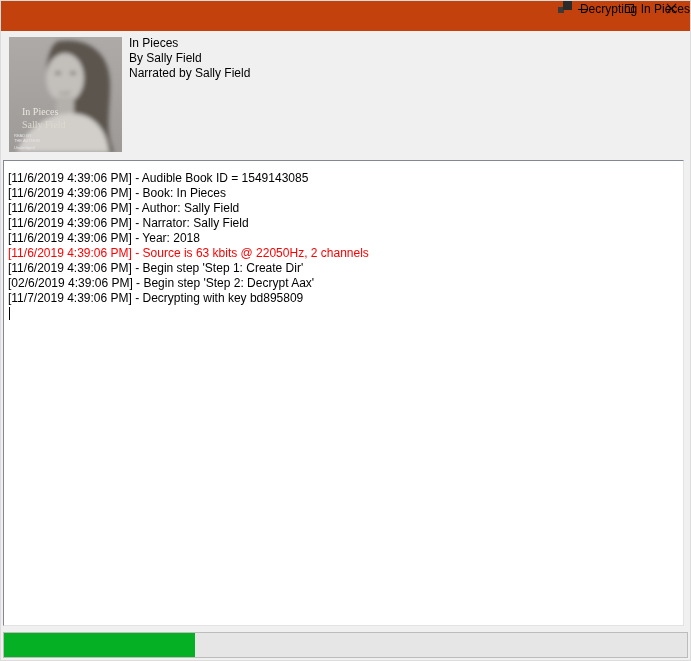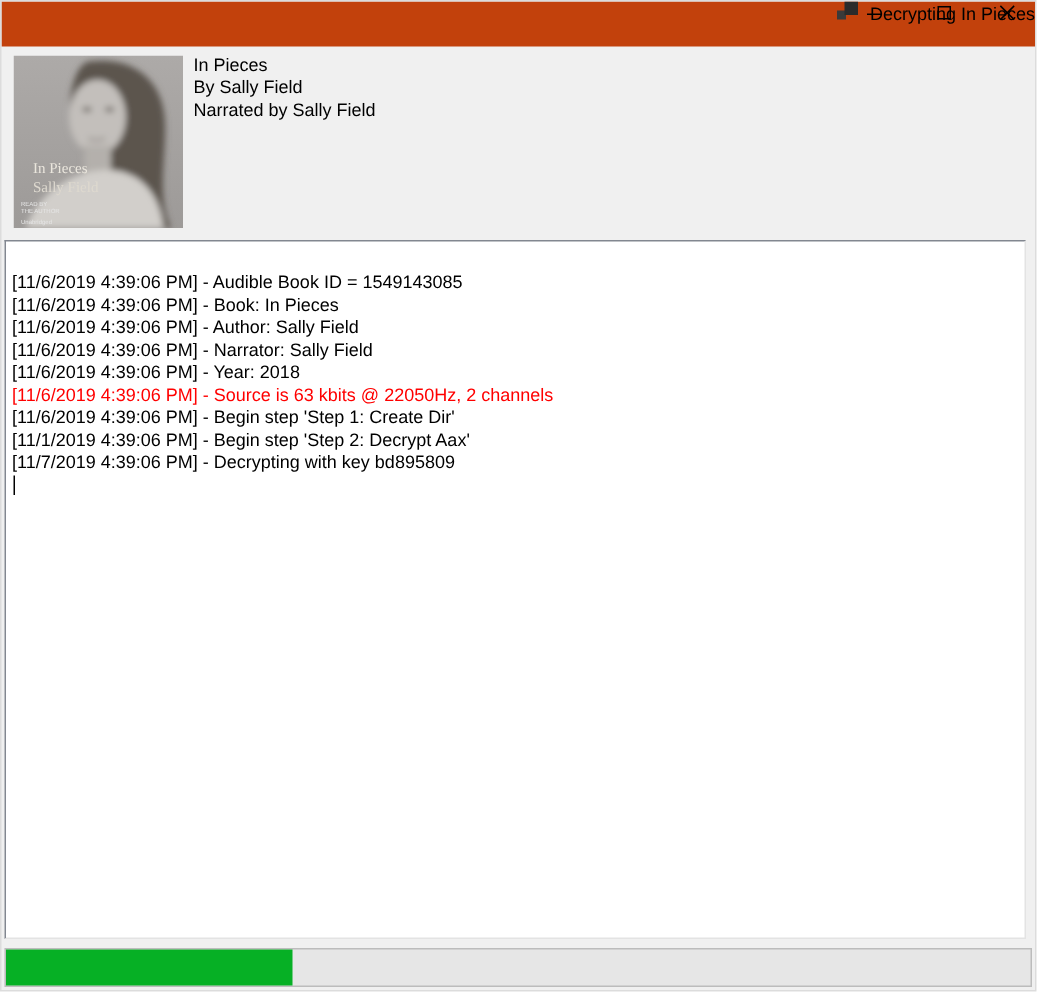--- a/index.html
+++ b/index.html
@@ -40,21 +40,21 @@
 
   
   .cover { position:absolute; left:8px; top:36px; width:113px; height:115px; }
   .book-info { position:absolute; left:128px; top:35px; font-size:12px; line-height:15px; color:#000; }
 
   
   .logbox {
     position:absolute; left:2px; top:159px; width:681px; height:466px;
     background:#ffffff;
     border:1px solid; border-color:#828790 #e3e3e3 #e3e3e3 #828790;
-    padding:20px 4px; overflow:hidden;
+    padding:10px 4px; overflow:hidden;
     font-size:12px; line-height:15px; color:#000;
     cursor:text;
   }
   .log-line { white-space:nowrap; }
   .log-line.error { color:var(--error-red, #ff0000); }
   .caret { width:1px; height:13px; background:#000; margin:1px 0 0 1px; }
 
   
   .progressbar {
     position:absolute; left:2px; top:631px; width:685px; height:26px;
@@ -123,21 +123,21 @@
 
   <div class="logbox">
     <div>
         <div class="log-line">[11/6/2019 4:39:06 PM] - Audible Book ID = 1549143085</div>
         <div class="log-line">[11/6/2019 4:39:06 PM] - Book: In Pieces</div>
         <div class="log-line">[11/6/2019 4:39:06 PM] - Author: Sally Field</div>
         <div class="log-line">[11/6/2019 4:39:06 PM] - Narrator: Sally Field</div>
         <div class="log-line">[11/6/2019 4:39:06 PM] - Year: 2018</div>
         <div class="log-line error">[11/6/2019 4:39:06 PM] - Source is 63 kbits @ 22050Hz, 2 channels</div>
         <div class="log-line">[11/6/2019 4:39:06 PM] - Begin step 'Step 1: Create Dir'</div>
-        <div class="log-line">[11/1/2019 4:39:06 PM] - Begin step 'Step 2: Decrypt Aax'</div>
+        <div class="log-line">[02/6/2019 4:39:06 PM] - Begin step 'Step 2: Decrypt Aax'</div>
         <div class="log-line">[11/7/2019 4:39:06 PM] - Decrypting with key bd895809</div>
       </div>
     <div class="caret"></div>
   </div>
 
   <div class="progressbar">
     <div class="progress-fill" style="width: 28%;"></div>
   </div>
 
 </div>

